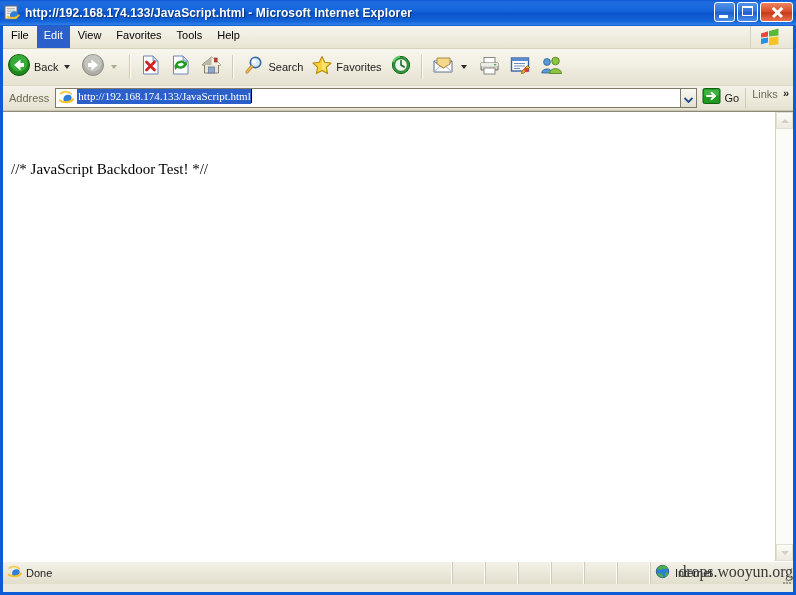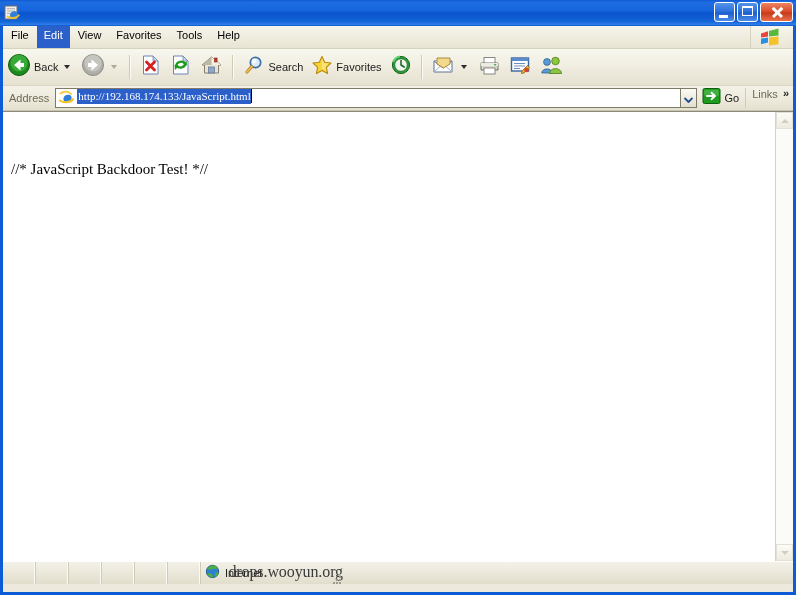--- a/index.html
+++ b/index.html
@@ -375,20 +375,21 @@
     <span class="title-icon">
       <svg width="16" height="16" viewBox="0 0 16 16">
         <rect x="1" y="1" width="12" height="13" fill="#F2F2F2" stroke="#6E6E6E" stroke-width="1"></rect>
         <rect x="3" y="3" width="8" height="1.3" fill="#B9B9B9"></rect>
         <rect x="3" y="5.4" width="8" height="1.3" fill="#B9B9B9"></rect>
         <rect x="3" y="7.8" width="6" height="1.3" fill="#B9B9B9"></rect>
         <path d="M6 10 C6 6,12 5,13.5 7.5 C15 10,12 13.5,8.5 13 C6.5 12.7,5.5 11.5,6 10 Z" fill="#2F7FD8"></path>
         <path d="M3.5 11.5 C7 13.8,13 13.2,14.8 10.3" stroke="#F6C324" stroke-width="1.8" fill="none" stroke-linecap="round"></path>
       </svg>
     </span>
+    <span class="title-text">http://192.168.174.133/JavaScript.html - Microsoft Internet Explorer</span>
 
     <div class="title-buttons">
       <div class="tbtn min"></div>
       <div class="tbtn max"></div>
       <div class="tbtn close">
         <span class="x1"></span>
           <span class="x2"></span>
       </div>
     </div>
   </div>
@@ -611,20 +612,30 @@
         <div class="sb-arrow">
           <span class="sb-tri-up"></span>
         </div>
         <div class="sb-arrow">
           <span class="sb-tri-down"></span>
         </div>
       </div>
     </div>
 
     <div class="statusbar">
+      <div class="st-cell st-main">
+        <span>
+          <svg width="15" height="15" viewBox="0 0 16 16">
+            <path d="M5.5 9.5 C5.5 5.5 11.5 4.5 13.2 7.2 C14.8 9.8 11.6 13.4 8 12.9 C6 12.6 5 11.2 5.5 9.5 Z" fill="#2F7FD8"></path>
+            <path d="M1.8 11.5 C5.5 14.2 13.2 13.6 15 10.2" stroke="#F6C324" stroke-width="2.1" fill="none" stroke-linecap="round"></path>
+            <path d="M2.5 4.5 C5 2 11 2 13 5" stroke="#F6C324" stroke-width="1.8" fill="none" stroke-linecap="round" opacity="0.9"></path>
+          </svg>
+        </span>
+        <span class="st-text">Done</span>
+      </div>
       <div class="st-cell st-pad"></div>
       <div class="st-cell st-pad"></div>
       <div class="st-cell st-pad"></div>
       <div class="st-cell st-pad"></div>
       <div class="st-cell st-pad"></div>
       <div class="st-cell st-pad"></div>
 
       <div class="st-cell st-zone">
         <span>
           <svg width="15" height="15" viewBox="0 0 16 16">

